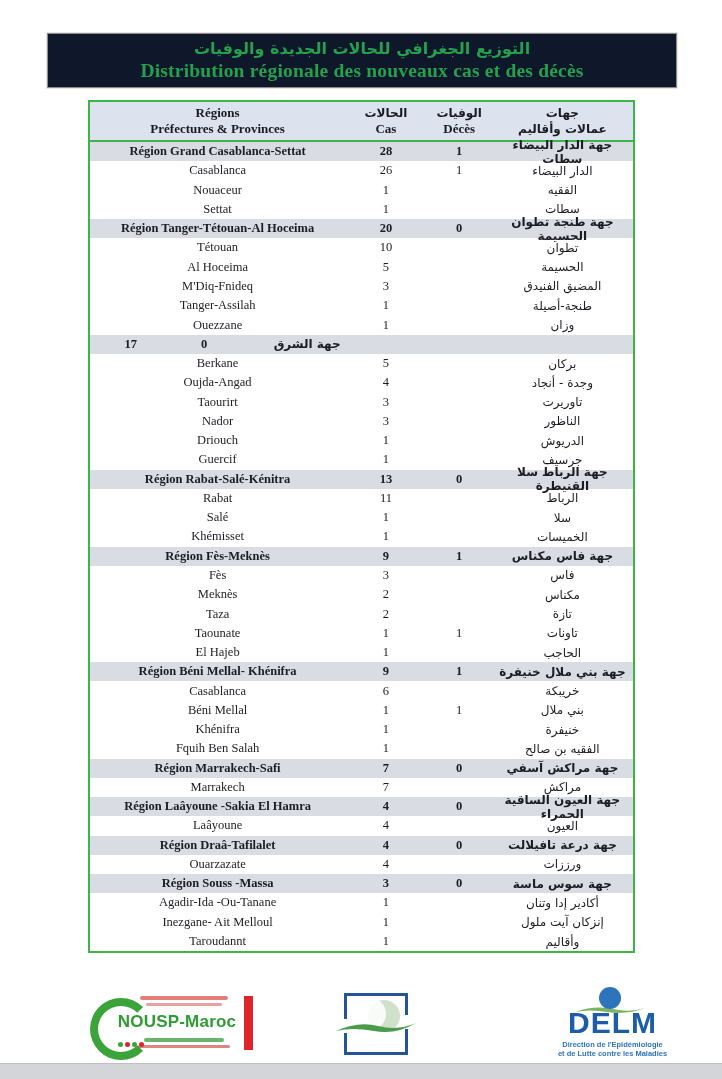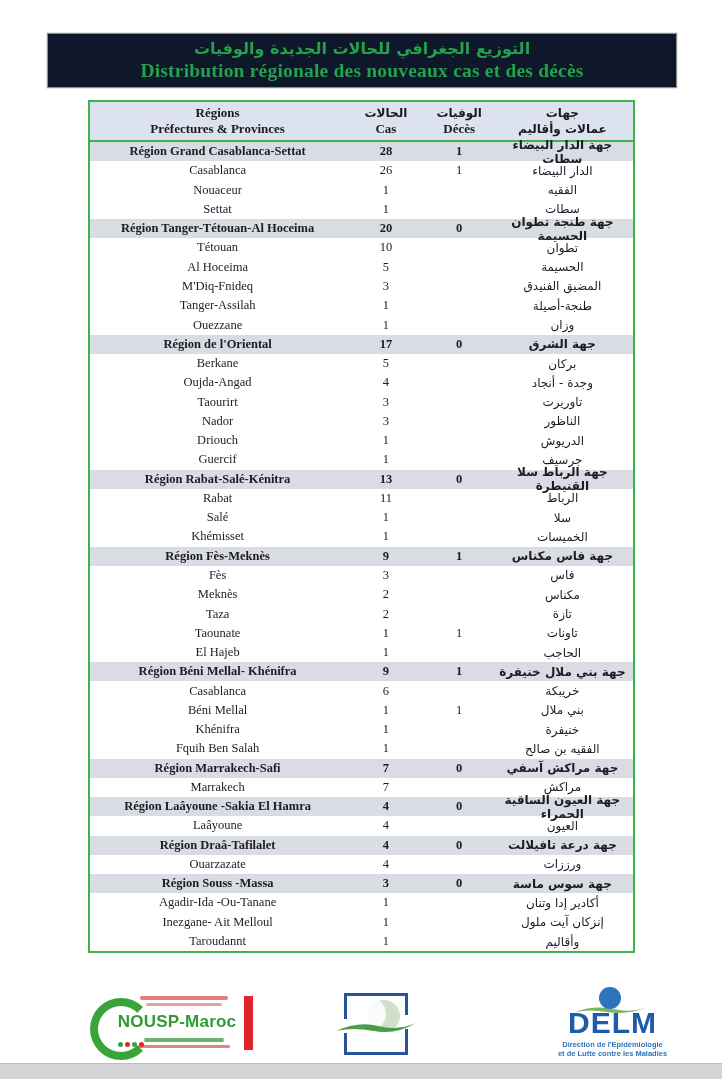--- a/index.html
+++ b/index.html
@@ -192,21 +192,20 @@
     <div class="cell c-deces"></div>
     <div class="cell c-ar">طنجة-أصيلة</div>
   </div>
       <div class="t-row">
     <div class="cell c-fr">Ouezzane</div>
     <div class="cell c-cas">1</div>
     <div class="cell c-deces"></div>
     <div class="cell c-ar">وزان</div>
   </div>
       <div class="t-row region-row">
-    <div class="cell c-fr">Région de l'Oriental</div>
     <div class="cell c-cas">17</div>
     <div class="cell c-deces">0</div>
     <div class="cell c-ar">جهة الشرق</div>
   </div>
       <div class="t-row">
     <div class="cell c-fr">Berkane</div>
     <div class="cell c-cas">5</div>
     <div class="cell c-deces"></div>
     <div class="cell c-ar">بركان</div>
   </div>

